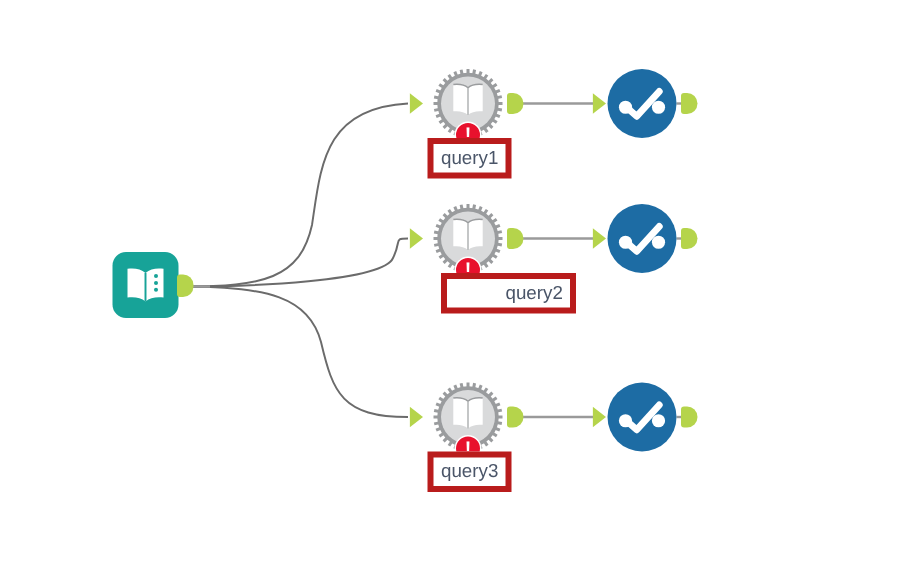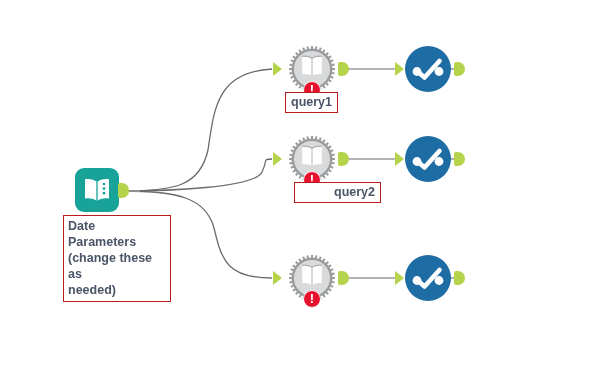--- a/index.html
+++ b/index.html
@@ -109,29 +109,29 @@
     width: 11px;
     height: 15px;
     top: -7px;
     border-radius: 2px 7px 7px 2px;
   }
 
   
   .label-box {
     position: absolute;
     background: #ffffff;
-    border: 1px solid #b91c1c;
+    border: 4px solid #b91c1c;
     color: #4a5568;
     font-family: "Liberation Sans", sans-serif;
     font-size: 12px;
     line-height: 15px;
     padding: 2px 4px 3px 4px;
     box-sizing: border-box;
     white-space: pre-line;
-    font-weight: 700;
+    font-weight: 400;
   }
   .label-query {
     font-size: 12.5px;
     line-height: 16px;
     padding: 1px 5px 2px 5px;
   }
   .label-src {
     width: 108px;
     font-size: 12.5px;
     line-height: 16px;
@@ -171,23 +171,20 @@
         <path d="M15 5 C12 2.2 7.5 1.6 3 2.2 L3 21.4 C7.5 20.8 12 21.4 15 24 Z" fill="#ffffff"></path>
         <path d="M15 5 C18 2.2 22.5 1.6 27 2.2 L27 21.4 C22.5 20.8 18 21.4 15 24 Z" fill="#ffffff"></path>
         <path d="M15 5 L15 24" stroke="#17a398" stroke-width="1.3" fill="none"></path>
         <circle cx="22" cy="7" r="1.35" fill="#17a398"></circle>
         <circle cx="22" cy="11.6" r="1.35" fill="#17a398"></circle>
         <circle cx="22" cy="16.2" r="1.35" fill="#17a398"></circle>
       </svg>
     </div>
     <div class="port port-out-src" style="left:21px;"></div>
   </div>
-  <div class="label-box label-src" id="label-source" style="left:63px; top:215px;">Date Parameters
-(change these as
-needed)</div>
 
   <div class="node" style="left:312px; top:69px;">
     <div class="port port-in" style="left:-39px;"></div>
     <div class="gear-wrap">
       <svg viewBox="0 0 48 48" xmlns="http://www.w3.org/2000/svg">
         <g fill="#9a9c9e">
           <circle cx="24" cy="24" r="20.5"></circle>
           <g>
             <rect x="23" y="1" width="2" height="5"></rect>
             <rect x="23" y="42" width="2" height="5"></rect>
@@ -335,20 +332,21 @@
         <path d="M24 13.5 C21.6 11.4 18 10.9 14.2 11.3 L14.2 29.2 C18 28.8 21.6 29.4 24 31.6 Z" fill="#ffffff"></path>
         <path d="M24 13.5 C26.4 11.4 30 10.9 33.8 11.3 L33.8 29.2 C30 28.8 26.4 29.4 24 31.6 Z" fill="#ffffff"></path>
         <path d="M24 13.5 L24 31.6" stroke="#b8babb" stroke-width="1.1" fill="none"></path>
         <path d="M14.2 11.3 C18 10.9 21.6 11.4 24 13.5" stroke="#9a9c9e" stroke-width="1" fill="none"></path>
         <path d="M33.8 11.3 C30 10.9 26.4 11.4 24 13.5" stroke="#9a9c9e" stroke-width="1" fill="none"></path>
       </svg>
     </div>
     <div class="err-badge">!</div>
     <div class="port port-out" style="left:26px;"></div>
   </div>
+  <div class="label-box label-query" style="left:285px; top:301px;">query3</div>
 
   <div class="node" style="left:428px; top:69px;">
     <div class="port port-in" style="left:-33px;"></div>
     <div class="browse-icon">
       <svg viewBox="0 0 46 46" xmlns="http://www.w3.org/2000/svg">
         <circle cx="12" cy="25.5" r="4.4" fill="#ffffff"></circle>
         <circle cx="34" cy="25.5" r="4.4" fill="#ffffff"></circle>
         <path d="M11.5 24.5 L19.5 31.5 L34.5 15" stroke="#ffffff" stroke-width="4.6" fill="none" stroke-linecap="round" stroke-linejoin="round"></path>
       </svg>
     </div>

